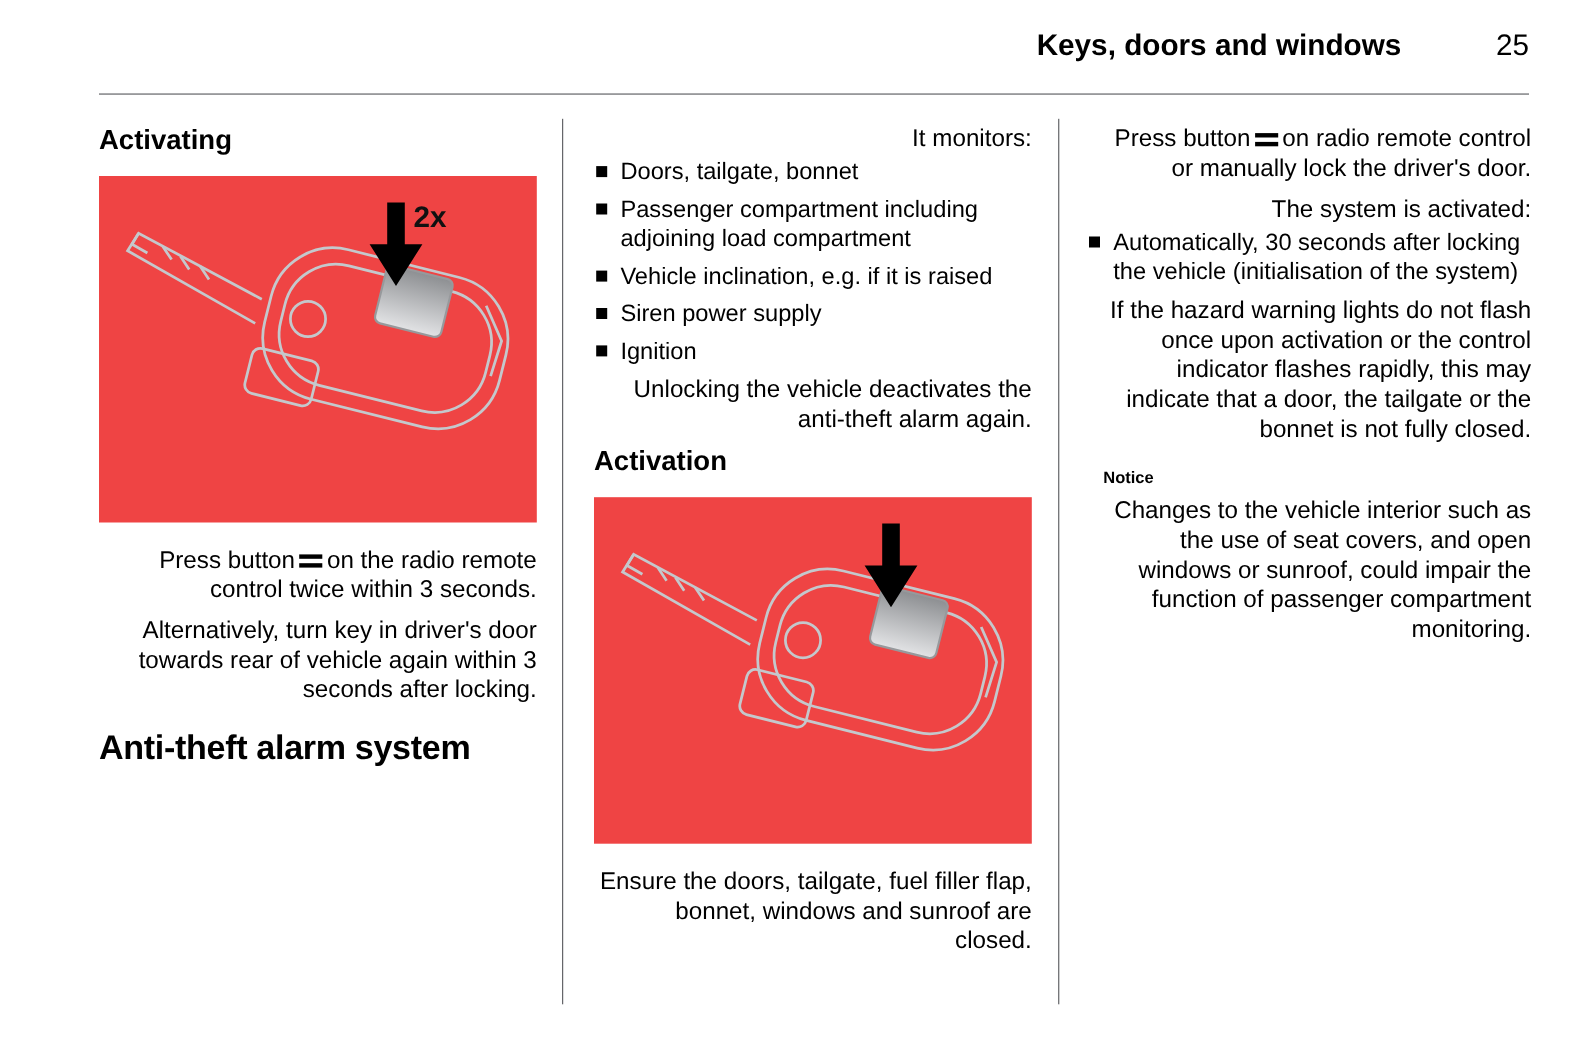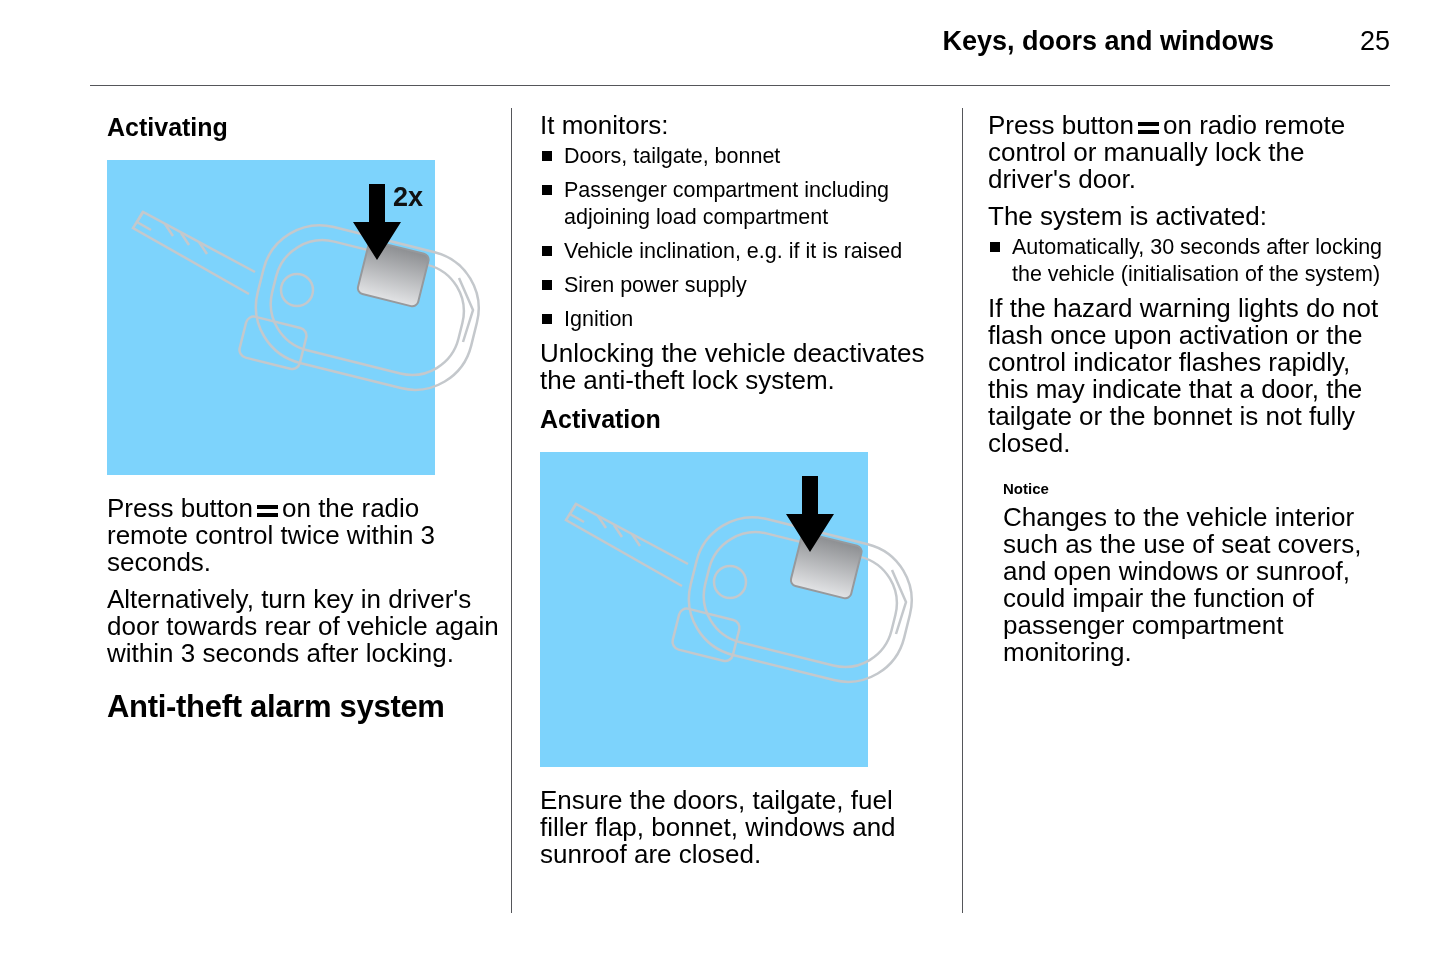--- a/index.html
+++ b/index.html
@@ -16,30 +16,30 @@
   .hdr-num   { font-size:27px; font-weight:400; }
   #rule { position:absolute; left:90px; top:85px; width:1300px; height:1px; background:#55565a; }
 
   
   .vdiv { position:absolute; top:108px; width:1px; height:805px; background:#55565a; }
   #vdiv1 { left:511px; }
   #vdiv2 { left:962px; }
 
   
   .col { position:absolute; top:112px; }
-  #col1 { left:107px;  width:398px; }
+  #col1 { left:90px;  width:398px; }
   #col2 { left:540px; width:398px; }
   #col3 { left:988px; width:404px; }
 
-  p { font-size:26px; line-height:27px; margin-bottom:10px; }
+  p { font-size:22px; line-height:27px; margin-bottom:10px;text-align:right; }
   h3.small-head { font-size:25px; line-height:30px; font-weight:700; margin:0 0 18px; }
   #col2 h3.small-head { margin-top:10px; }
   h2.big-head { font-size:31px; line-height:36px; font-weight:700; margin:22px 0 10px; letter-spacing:-0.3px; }
 
-  .figure { width:328px; height:315px; background:#7dd3fc; margin-bottom:20px; }
+  .figure { width:398px; height:315px; background:#ef4444; margin-bottom:20px; }
 
   ul.sq-list { list-style:none; margin:4px 0 6px; }
   ul.sq-list li { position:relative; padding-left:24px; font-size:21.5px; line-height:27px; margin-bottom:7px; }
   .sq { position:absolute; left:2px; top:8px; width:10px; height:10px; background:#000; }
 
   
   .sym { display:inline-block; width:21px; height:12px; margin:0 4px;
          border-top:4px solid #000; border-bottom:4px solid #000; vertical-align:0px; }
 
   .notice { margin-left:15px; margin-top:18px; }
@@ -101,21 +101,21 @@
   <p style="margin-bottom:0;">It monitors:</p>
 
   <ul class="sq-list">
     <li><span class="sq"></span><span>Doors, tailgate, bonnet</span></li>
     <li><span class="sq"></span><span>Passenger compartment including adjoining load compartment</span></li>
     <li><span class="sq"></span><span>Vehicle inclination, e.g. if it is raised</span></li>
     <li><span class="sq"></span><span>Siren power supply</span></li>
     <li><span class="sq"></span><span>Ignition</span></li>
   </ul>
 
-  <p>Unlocking the vehicle deactivates the anti-theft lock system.</p>
+  <p>Unlocking the vehicle deactivates the anti-theft alarm again.</p>
 
   <h3 class="small-head">Activation</h3>
 
   <div class="figure">
     <svg width="398" height="315" viewBox="0 0 398 315">
       <defs>
         <linearGradient id="btnGradB" x1="0" y1="0" x2="0" y2="1">
           <stop offset="0" stop-color="#8d8f92"></stop>
           <stop offset="1" stop-color="#e2e3e5"></stop>
         </linearGradient>

